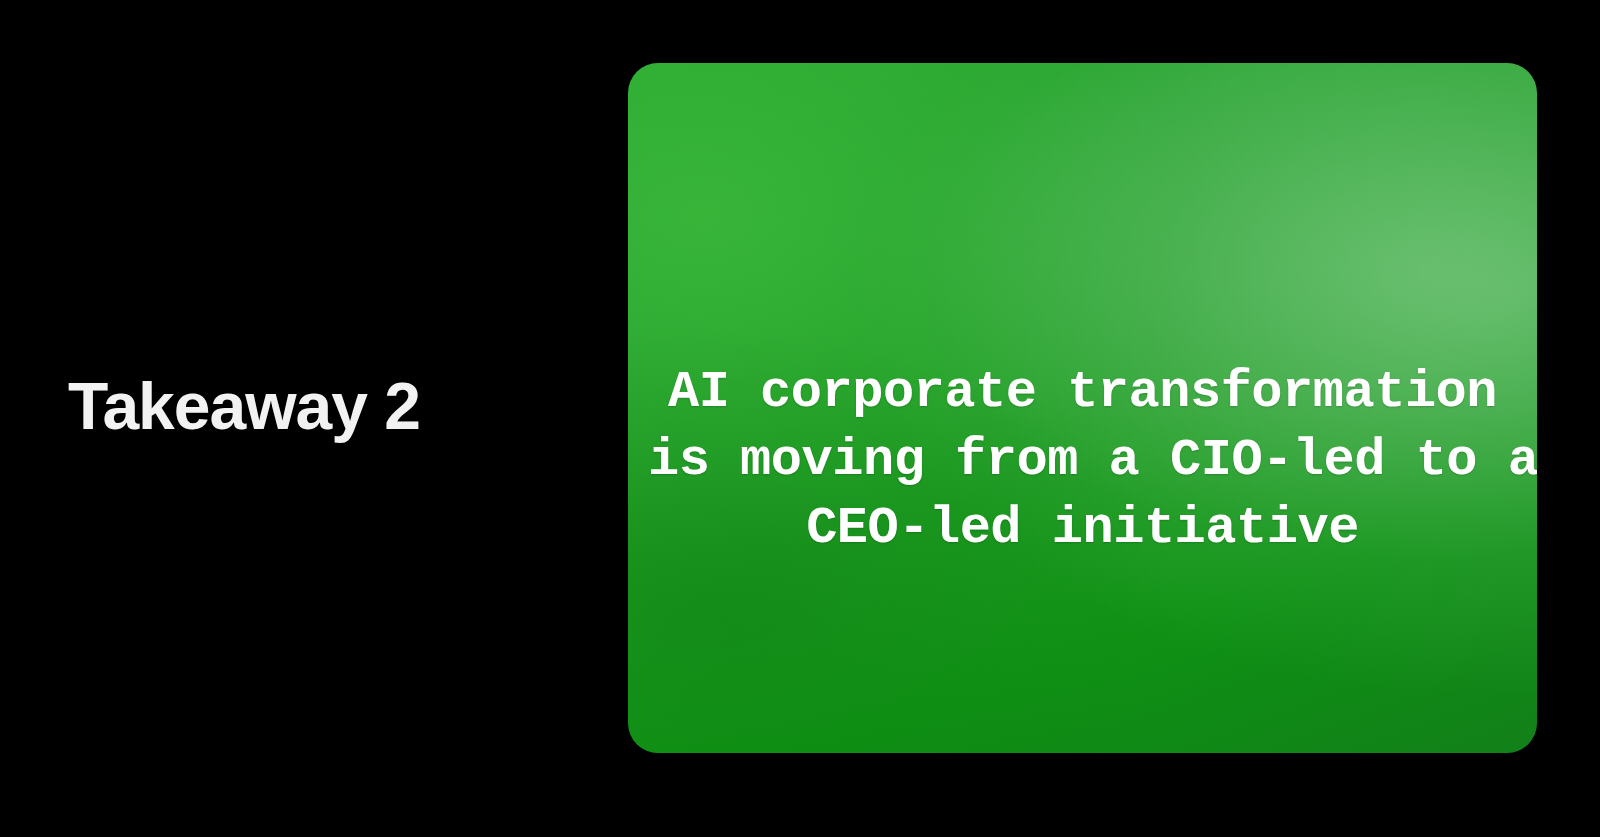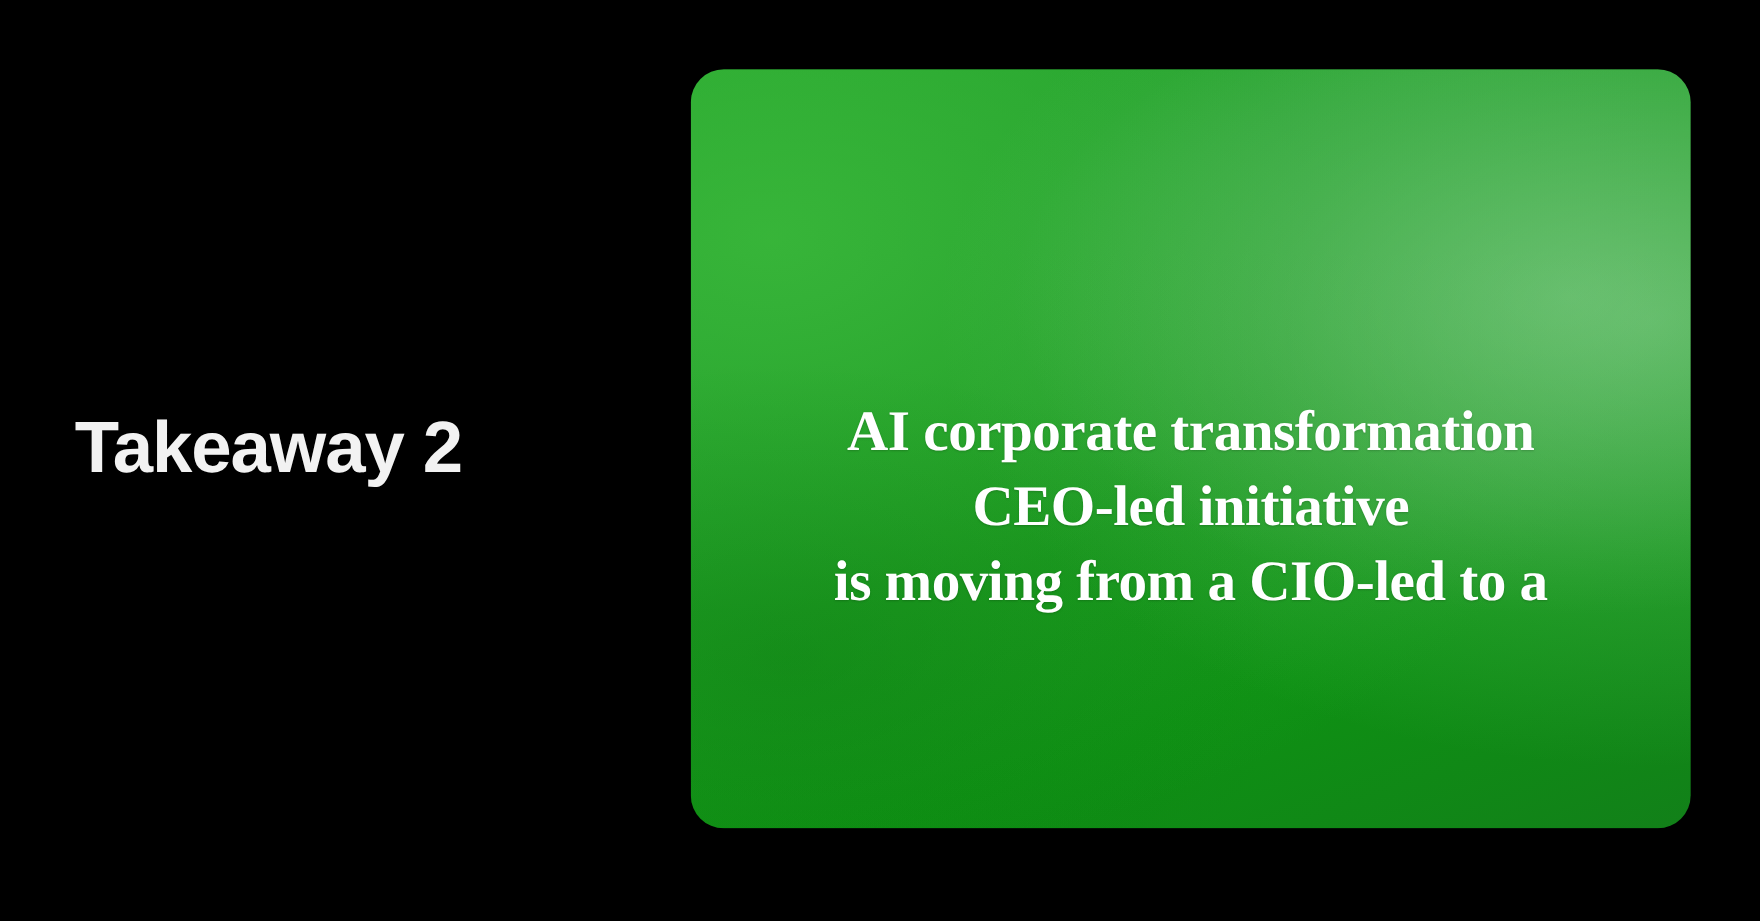--- a/index.html
+++ b/index.html
@@ -67,21 +67,21 @@
   }
 
   .card-text {
     position: absolute;
     left: 0;
     right: 0;
     top: 296px;
     padding: 0 20px;
     text-align: center;
     color: #ffffff;
-    font-family: Liberation Serif, serif;
+    font-family: Liberation Mono, monospace;
     font-weight: bold;
     font-size: 52px;
     line-height: 68px;
     letter-spacing: -0.5px;
     text-shadow: 0 1px 2px rgba(0,0,0,0.18);
   }
   .card-text .line {
     display: block;
     white-space: nowrap;
   }
@@ -91,18 +91,18 @@
 
 <div class="slide">
 
   <div class="takeaway-label">Takeaway 2</div>
 
   <div class="card">
     <div class="card-sheen"></div>
 
     <div class="card-text">
       <span class="line">AI corporate transformation</span>
+      <span class="line">is moving from a CIO-led to a</span>
       <span class="line">CEO-led initiative</span>
-      <span class="line">is moving from a CIO-led to a</span>
     </div>
   </div>
 
 </div>
 
 </body></html>

